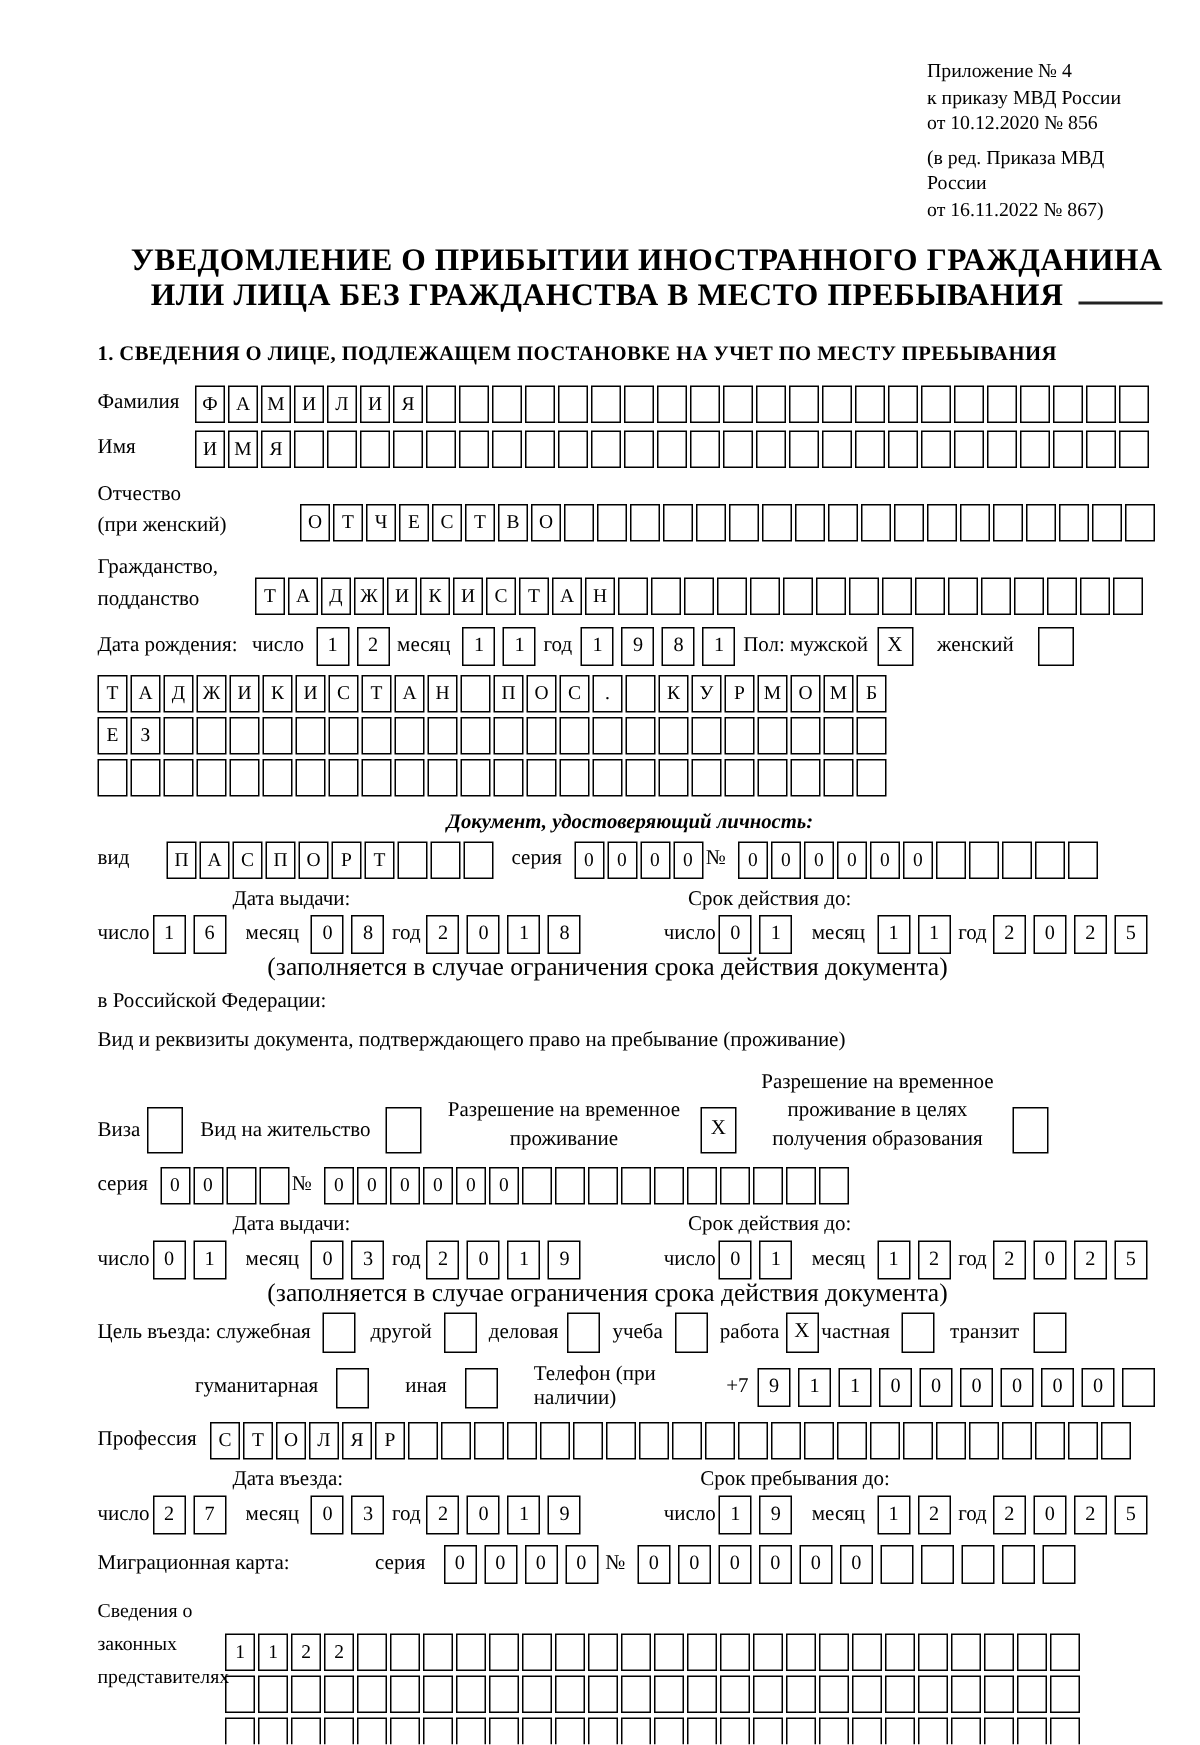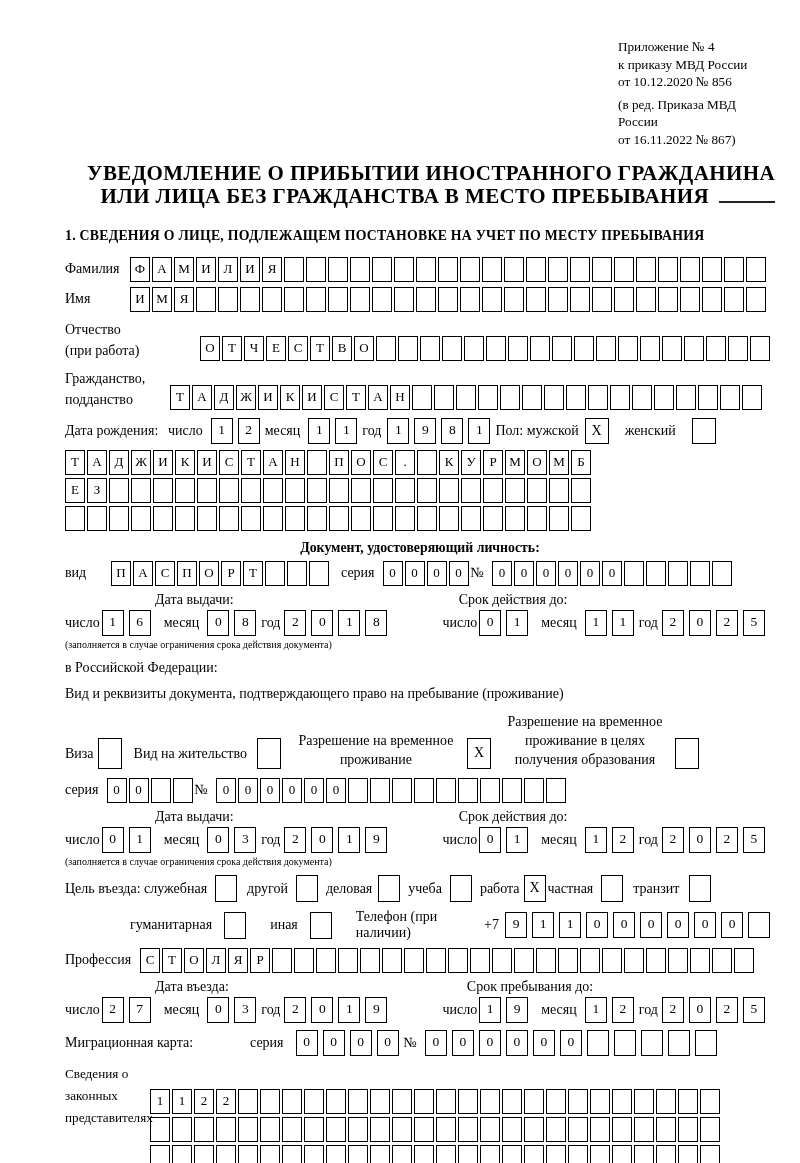--- a/index.html
+++ b/index.html
@@ -18,24 +18,24 @@
   .lbl2{flex:none;line-height:21px;padding-top:3px;}
   .cells{display:flex;flex:none;}
   .cell{box-sizing:border-box;flex:none;width:20px;height:25px;border:1.6px solid #000;
         margin-right:2px;text-align:center;font-size:13px;line-height:21px;}
   .cell.lg{width:22px;height:26px;margin-right:5px;font-size:13.5px;line-height:22px;}
   .cb{box-sizing:border-box;flex:none;display:inline-block;width:24px;height:31px;border:1.6px solid #000;
       text-align:center;line-height:28px;font-size:14px;}
   .cb.sq{width:24px;height:26px;line-height:23px;}
   .cb.p{width:22px;height:27px;line-height:24px;}
   .hdr-row{display:flex;margin-top:5px;line-height:17px;}
-  .note{text-align:left;padding-right:30px;font-size:10px;margin-top:1px;line-height:15px;}
+  .note{text-align:center;padding-right:30px;font-size:17px;margin-top:1px;line-height:15px;}
   .stack .cells{margin-bottom:3px;}
   .center-lines{text-align:center;line-height:19px;flex:none;}
-  .doc-head{text-align:center;font-weight:bold;font-size:13.8px;margin-top:6px;}
+  .doc-head{text-align:center;font-weight:bold;font-size:13.8px;margin-top:6px;font-style:italic;}
   .plain{margin-top:6px;line-height:20px;}
 </style>
 </head>
 <body>
 
 <div class="page">
 
   <div class="appendix">
     <div>Приложение № 4</div>
     <div>к приказу МВД России</div>
@@ -120,21 +120,21 @@
         <span class="cell"></span>
         <span class="cell"></span>
         <span class="cell"></span>
         <span class="cell"></span>
       </span>
   </div>
 
   <div class="row top">
     <span class="lbl2" style="width:135px">
       <span>Отчество</span><br>
-      <span>(при работа)</span>
+      <span>(при женский)</span>
     </span>
     <span class="cells">
         <span class="cell">О</span>
         <span class="cell">Т</span>
         <span class="cell">Ч</span>
         <span class="cell">Е</span>
         <span class="cell">С</span>
         <span class="cell">Т</span>
         <span class="cell">В</span>
         <span class="cell">О</span>

